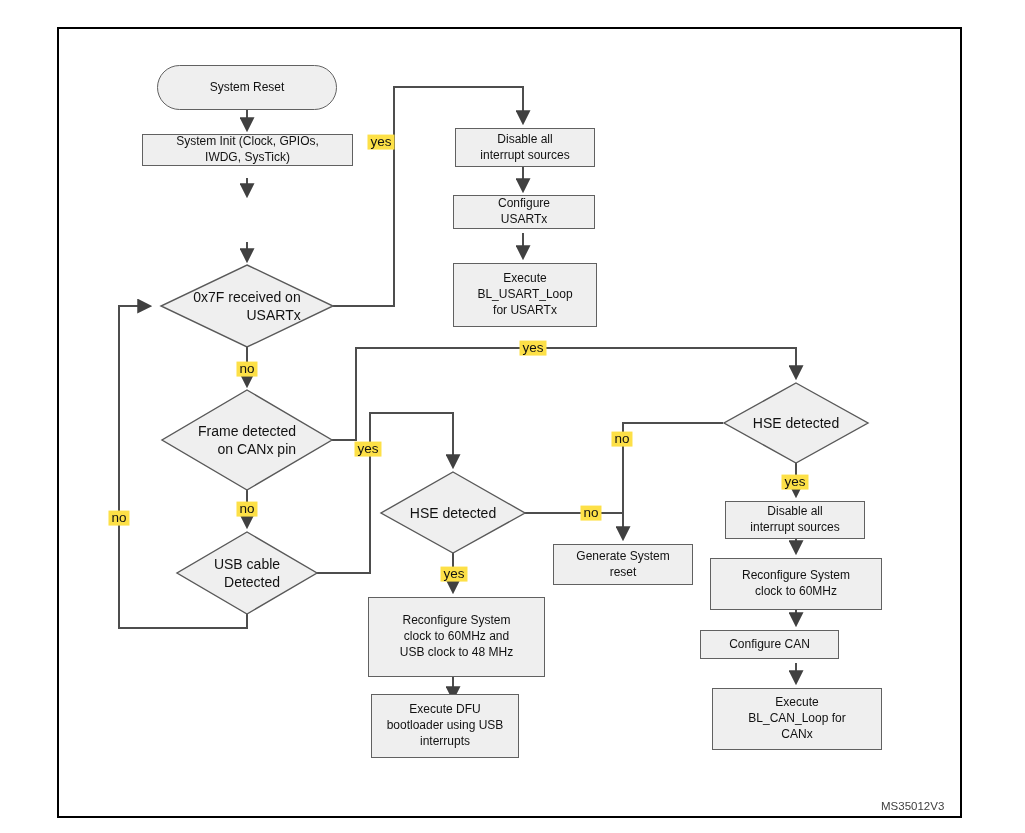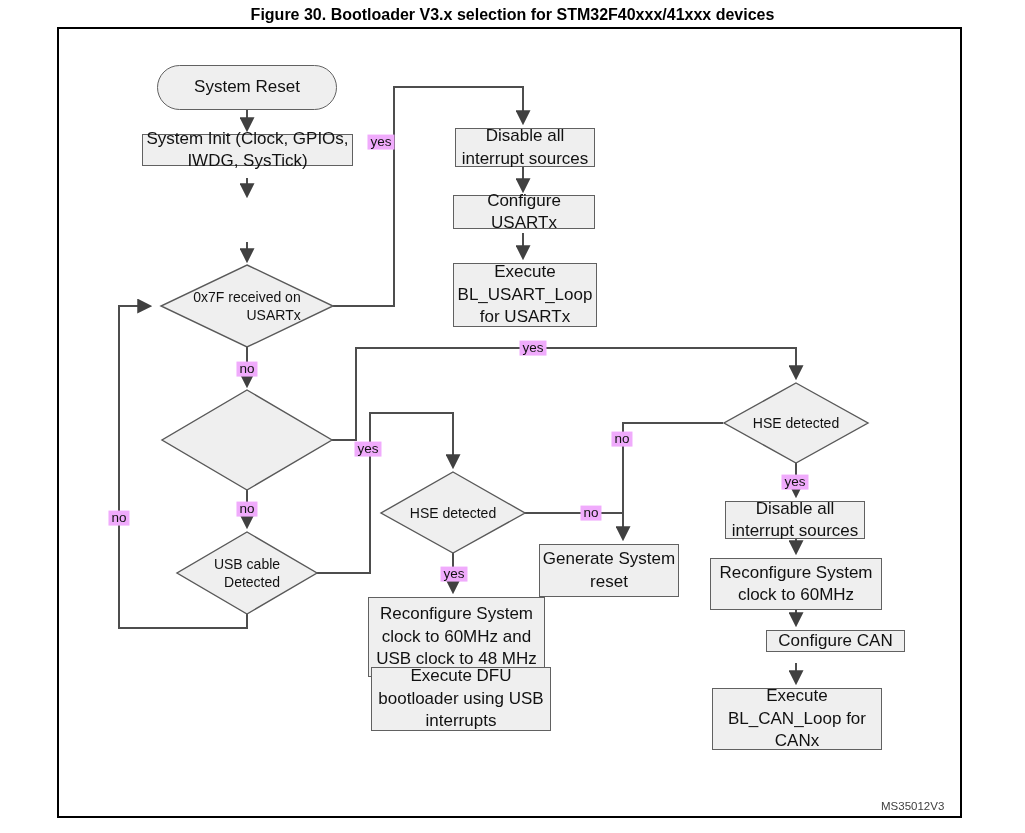--- a/index.html
+++ b/index.html
@@ -20,41 +20,40 @@
   }
   .frame{
     position:absolute;left:57px;top:27px;width:905px;height:791px;
     border:2px solid #000;box-sizing:border-box;
   }
   #wires{position:absolute;left:0;top:0;width:1025px;height:833px;}
   .node{
     position:absolute;box-sizing:border-box;
     background:var(--node-fill);border:1.5px solid var(--node-border);
     display:flex;align-items:center;justify-content:center;
-    text-align:center;font-size:17px;line-height:1.32;white-space:pre-line;
+    text-align:center;font-size:12px;line-height:1.32;white-space:pre-line;
   }
   .terminator{border-radius:23px;}
   .dlabel{
     position:absolute;display:flex;align-items:center;justify-content:center;
     text-align:right;font-size:14px;line-height:1.3;white-space:pre-line;
   }
   .elabel{
     position:absolute;transform:translate(-50%,-50%);
-    background:#f0abfc;padding:0 3px;font-size:13.5px;line-height:1.1;
+    background:#fde047;padding:0 3px;font-size:13.5px;line-height:1.1;
   }
   .watermark{
     position:absolute;left:881px;top:786px;font-size:11.5px;color:#404040;margin-top:14px;
   }
 </style>
 </head>
 <body>
 
 <div id="page">
 
-  <div class="title">Figure 30. Bootloader V3.x selection for STM32F40xxx/41xxx devices</div>
   <div class="frame"></div>
 
   <svg id="wires">
     <defs>
       <marker id="arr" viewBox="0 0 10 10" refX="8.5" refY="5" markerWidth="7.5" markerHeight="7.5" orient="auto-start-reverse">
         <path d="M0,0 L10,5 L0,10 z" fill="#404040"></path>
       </marker>
     </defs>
     <g fill="none" stroke="#4d4d4d" stroke-width="2">
       <polyline points="247,110 247,130" marker-end="url(#arr)"></polyline>
@@ -89,39 +88,41 @@
   <div class="node terminator" style="left:157px;top:65px;width:180px;height:45px">System Reset</div>
   <div class="node" style="left:142px;top:134px;width:211px;height:32px">System Init (Clock, GPIOs,
 IWDG, SysTick)</div>
   <div class="node" style="left:455px;top:128px;width:140px;height:39px">Disable all
 interrupt sources</div>
   <div class="node" style="left:453px;top:195px;width:142px;height:34px">Configure
 USARTx</div>
   <div class="node" style="left:453px;top:263px;width:144px;height:64px">Execute
 BL_USART_Loop
 for USARTx</div>
-  <div class="node" style="left:539px;top:544px;width:140px;height:53px">Generate System
+  <div class="node" style="left:553px;top:544px;width:140px;height:41px">Generate System
 reset</div>
   <div class="node" style="left:368px;top:597px;width:177px;height:80px">Reconfigure System
 clock to 60MHz and
 USB clock to 48 MHz</div>
-  <div class="node" style="left:371px;top:667px;width:180px;height:64px">Execute DFU
+  <div class="node" style="left:371px;top:694px;width:148px;height:64px">Execute DFU
 bootloader using USB
 interrupts</div>
   <div class="node" style="left:725px;top:501px;width:140px;height:38px">Disable all
 interrupt sources</div>
   <div class="node" style="left:710px;top:558px;width:172px;height:52px">Reconfigure System
 clock to 60MHz</div>
-  <div class="node" style="left:766px;top:630px;width:139px;height:22px">Configure CAN</div>
+  <div class="node" style="left:700px;top:630px;width:139px;height:29px">Configure CAN</div>
   <div class="node" style="left:712px;top:688px;width:170px;height:62px">Execute
 BL_CAN_Loop for
 CANx</div>
 
   <div class="dlabel" style="left:167px;top:286px;width:160px;height:40px">0x7F received on
 USARTx</div>
+  <div class="dlabel" style="left:167px;top:420px;width:160px;height:40px">Frame detected
+on CANx pin</div>
   <div class="dlabel" style="left:182px;top:553px;width:130px;height:40px">USB cable
 Detected</div>
   <div class="dlabel" style="left:388px;top:503px;width:130px;height:20px">HSE detected</div>
   <div class="dlabel" style="left:731px;top:413px;width:130px;height:20px">HSE detected</div>
 
   <span class="elabel" style="left:381px;top:142px">yes</span>
   <span class="elabel" style="left:247px;top:369px">no</span>
   <span class="elabel" style="left:533px;top:348px">yes</span>
   <span class="elabel" style="left:247px;top:509px">no</span>
   <span class="elabel" style="left:368px;top:449px">yes</span>

